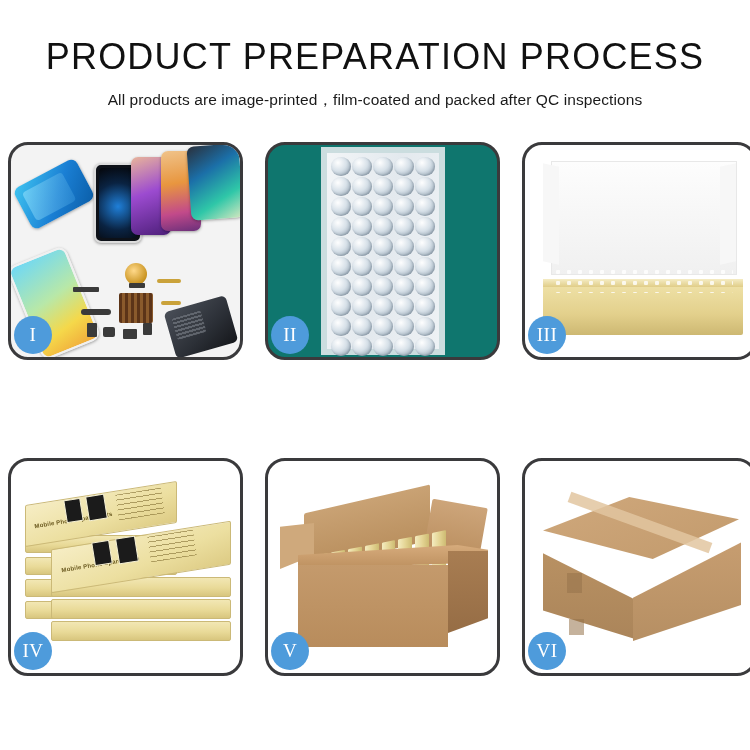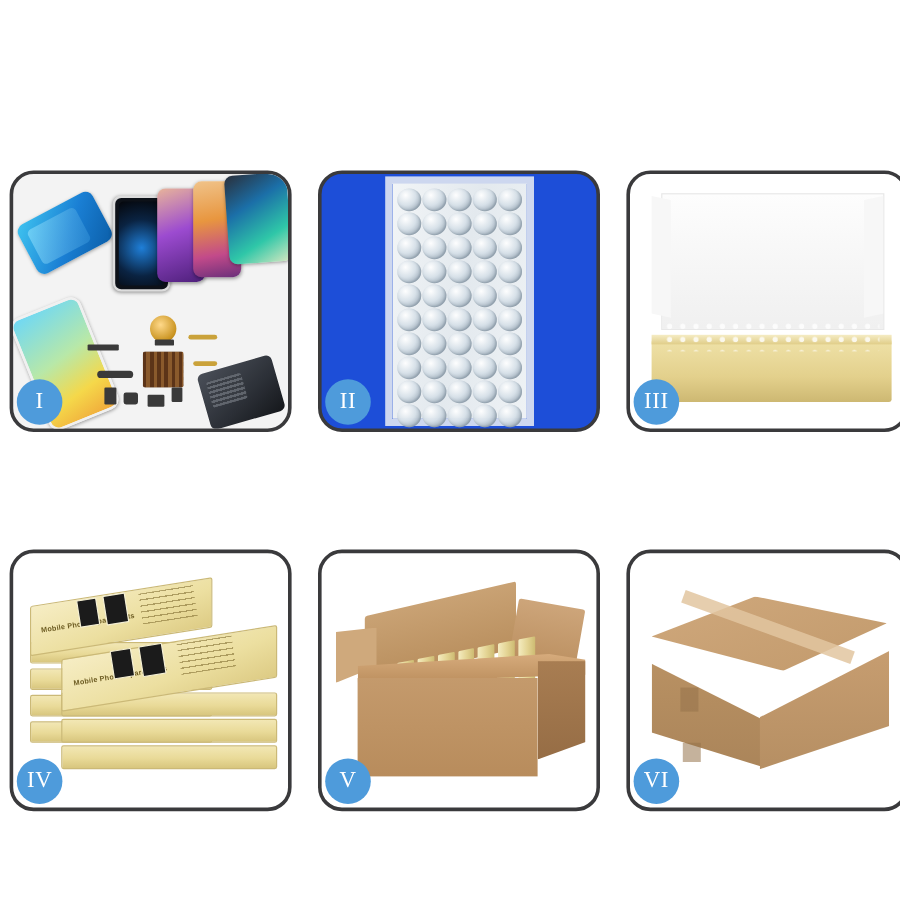--- a/index.html
+++ b/index.html
@@ -148,21 +148,21 @@
   .chassis::after{
     content:""; position:absolute; left:6px; top:8px; width:30px; height:22px;
     background: repeating-linear-gradient(0deg,#6b7078 0 2px,#3a3e45 2px 4px);
     border-radius:2px; opacity:.8;
   }
   .flex-cable{
     position:absolute; background:#caa23a; border-radius:2px; height:4px;
   }
 
   
-  .p2 { background: #1d4ed8; }
+  .p2 { background: #0f766e; }
   .wrap-sheet {
     position: absolute;
     left: 50%; top: 50%; transform: translate(-50%,-50%);
     width: 112px; height: 196px;
     background: linear-gradient(100deg,#f2f5f7 0%,#e3e9ee 50%,#eef2f5 100%);
     box-shadow: 0 0 0 6px rgba(236,240,243,.85);
   }
   .bubbles {
     position: absolute; inset: 4px;
     display: grid;
@@ -320,20 +320,24 @@
   .tab6b {
     position: absolute; left: 44px; top: 158px; width: 15px; height: 16px;
     background: rgba(150,115,74,.55);
   }
 </style>
 </head>
 <body>
 
 <div id="page">
 
+  <div class="header">
+    <div class="title">PRODUCT PREPARATION PROCESS</div>
+    <div class="subtitle">All products are image-printed，film-coated and packed after QC inspections</div>
+  </div>
 
   <div class="grid">
 
     <div class="panel p1">
       <div class="panel-media">
         <div class="phone ph-blue"></div>
         <div class="phone ph-black"></div>
         <div class="phone ph-purple"></div>
         <div class="phone ph-teal"></div>
         <div class="phone ph-green"></div>

